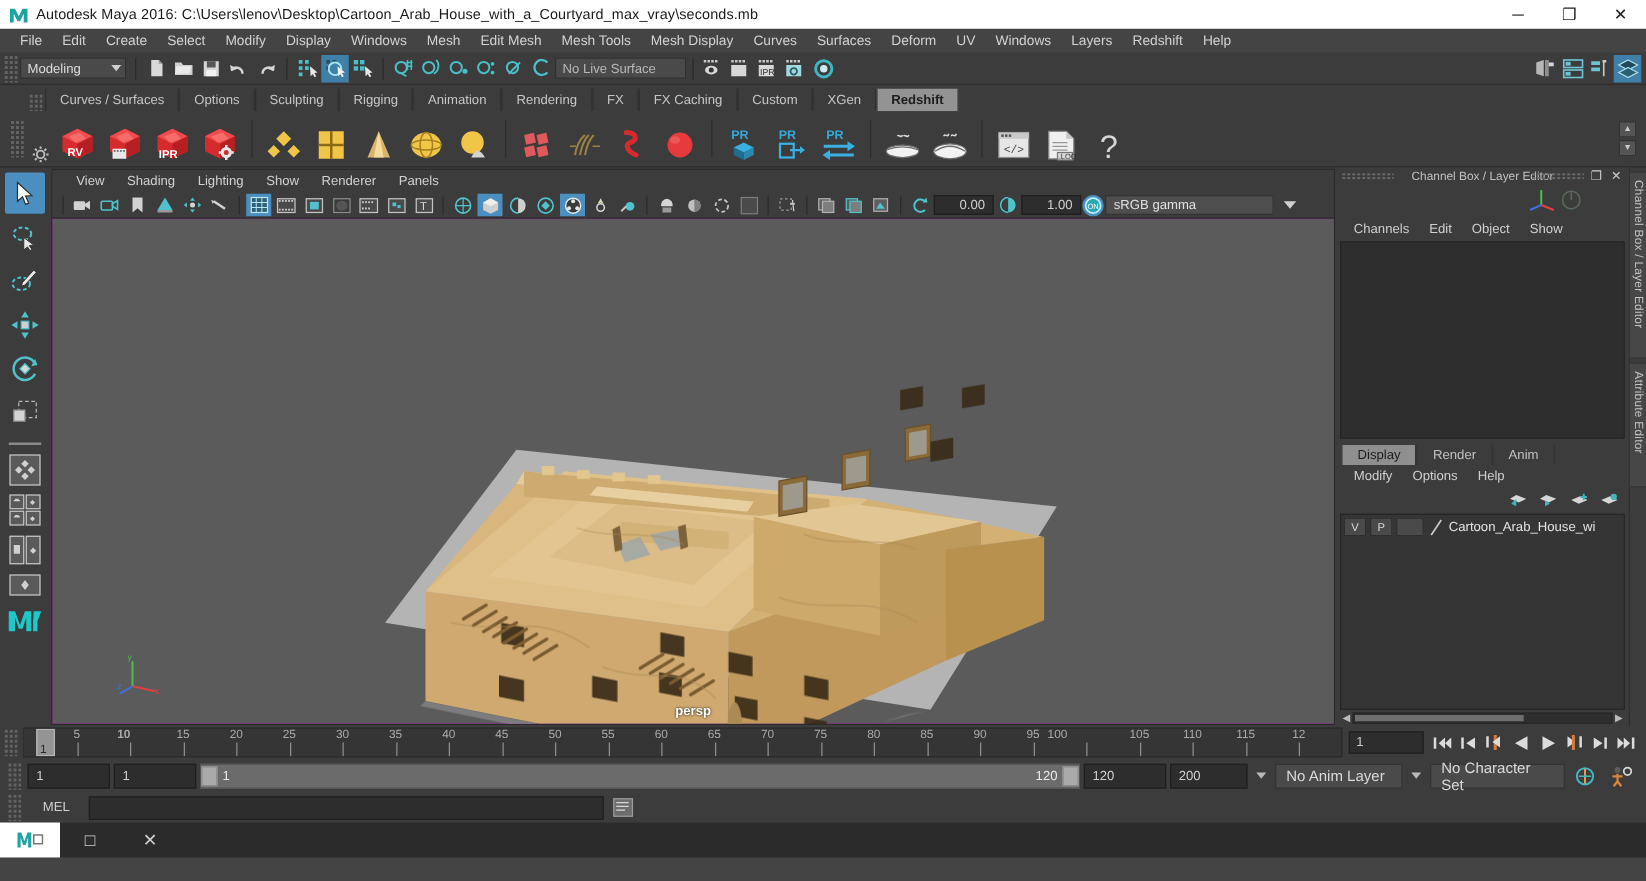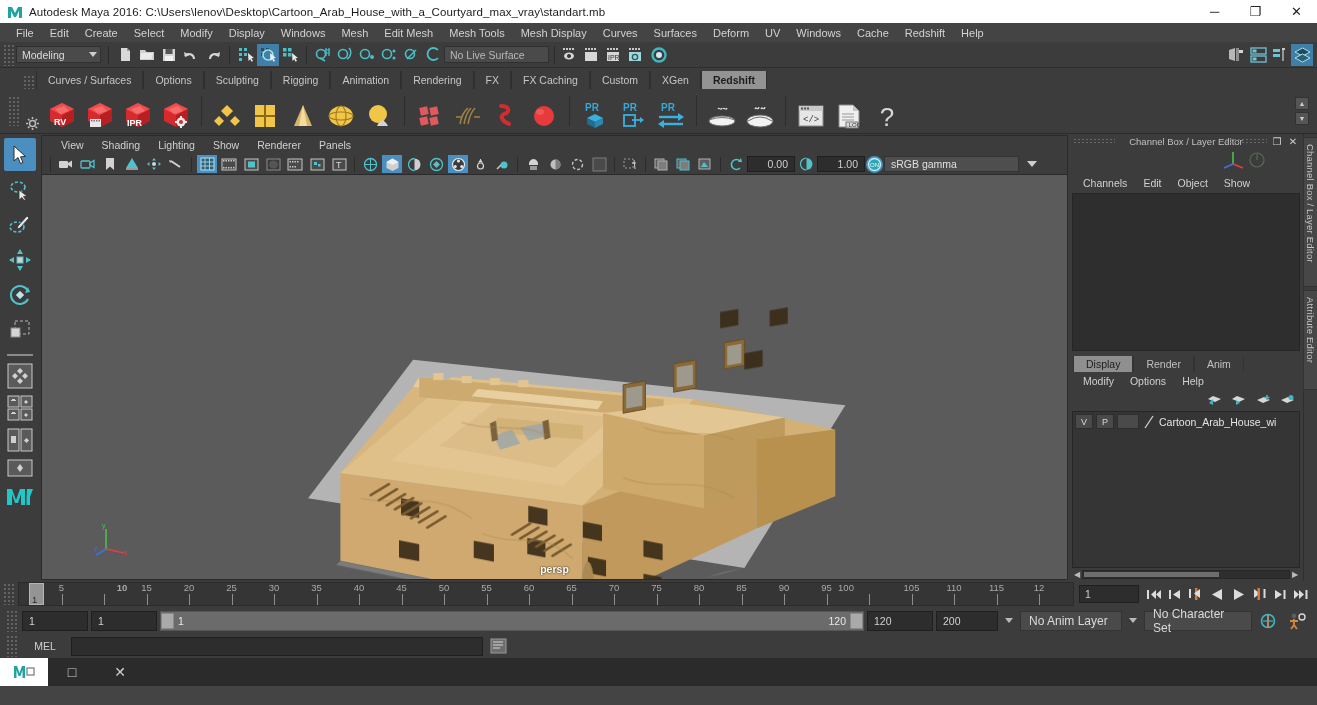--- a/index.html
+++ b/index.html
@@ -153,21 +153,21 @@
 </style>
 </head>
 <body>
 
 <div id="titlebar">
   <div id="title-icon">
     <svg width="16" height="15" viewBox="0 0 16 15">
       <path d="M1 2 L5 2 L8 8 L11 2 L15 2 L15 13 L12 13 L12 6 L9 12 L7 12 L4 6 L4 13 L1 13 Z" fill="#1fa4a4"></path>
     </svg>
   </div>
-  <div id="title-text">Autodesk Maya 2016: C:\Users\lenov\Desktop\Cartoon_Arab_House_with_a_Courtyard_max_vray\standart.mb</div>
+  <div id="title-text">Autodesk Maya 2016: C:\Users\lenov\Desktop\Cartoon_Arab_House_with_a_Courtyard_max_vray\seconds.mb</div>
   <div id="win-btns">
     <div class="min">─</div>
     <div class="max">❐</div>
     <div class="close">✕</div>
   </div>
 </div>
 
 <div id="menubar">
   <div class="mi">File</div>
   <div class="mi">Edit</div>
@@ -178,21 +178,21 @@
   <div class="mi">Windows</div>
   <div class="mi">Mesh</div>
   <div class="mi">Edit Mesh</div>
   <div class="mi">Mesh Tools</div>
   <div class="mi">Mesh Display</div>
   <div class="mi">Curves</div>
   <div class="mi">Surfaces</div>
   <div class="mi">Deform</div>
   <div class="mi">UV</div>
   <div class="mi">Windows</div>
-  <div class="mi">Cache</div>
+  <div class="mi">Layers</div>
   <div class="mi">Redshift</div>
   <div class="mi">Help</div>
 </div>
 
 <div id="statusbar">
   <div class="grip"></div>
   <div id="modeSel">
     <span>Modeling</span>
     <span class="arw"></span>
   </div>
@@ -1187,21 +1187,21 @@
 
 <div id="timerow">
   <div class="grip"></div>
   <div id="tslider">
     <div id="curframe">
       <span>1</span>
     </div>
     <div id="ticks-host">
         <div class="tlabel" style="left: 42.5px;">5</div>
         <div class="tick" style="left: 42.5px;"></div>
-        <div class="tlabel" style="left: 103px; font-weight: bold;">10</div>
+        <div class="tlabel" style="left: 80px; font-weight: bold;">10</div>
         <div class="tick" style="left: 85px;"></div>
         <div class="tlabel" style="left: 127.5px;">15</div>
         <div class="tick" style="left: 127.5px;"></div>
         <div class="tlabel" style="left: 170px;">20</div>
         <div class="tick" style="left: 170px;"></div>
         <div class="tlabel" style="left: 212.5px;">25</div>
         <div class="tick" style="left: 212.5px;"></div>
         <div class="tlabel" style="left: 255px;">30</div>
         <div class="tick" style="left: 255px;"></div>
         <div class="tlabel" style="left: 297.5px;">35</div>

